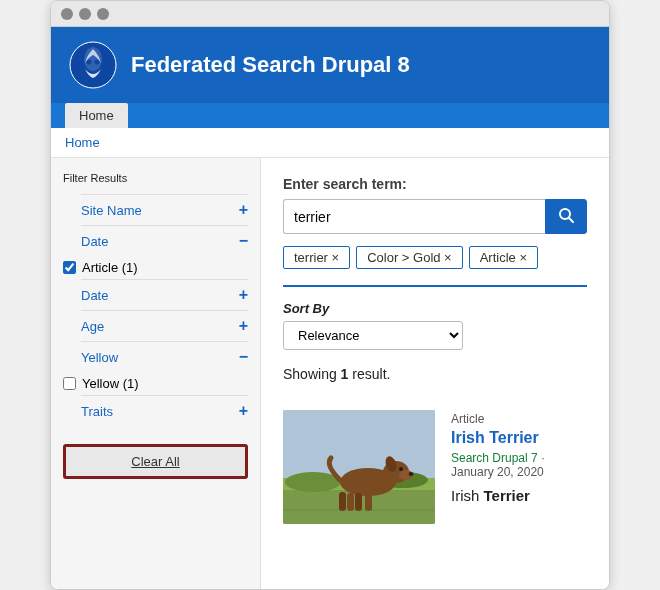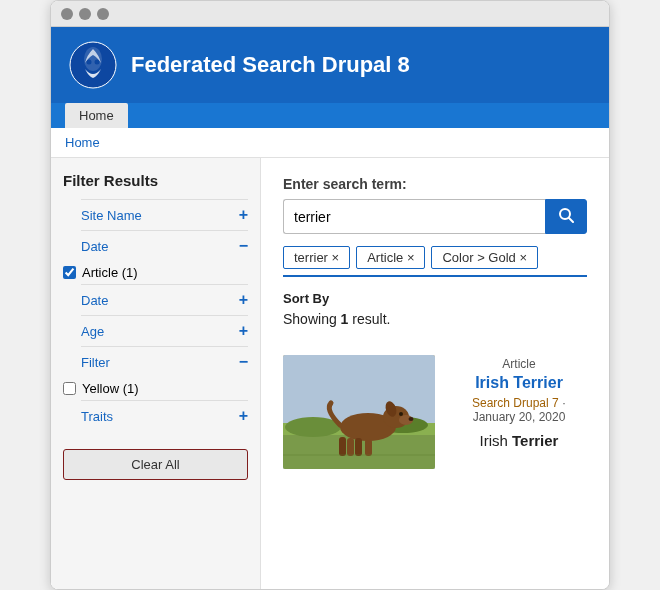--- a/index.html
+++ b/index.html
@@ -85,22 +85,22 @@
     }
     .sidebar {
       width: 210px;
       flex-shrink: 0;
       background: #f5f5f5;
       border-right: 1px solid #e0e0e0;
       padding: 14px 12px;
       overflow-y: auto;
     }
     .sidebar-title {
-      font-size: 15px;
-      font-weight: bold;
+      font-size: 11px;
+      font-weight: normal;
       margin-bottom: 10px;
       color: #222;
     }
     .filter-row {
       display: flex;
       justify-content: space-between;
       align-items: center;
       padding: 6px 0;
       border-top: 1px solid #ddd;
       cursor: pointer;
@@ -124,26 +124,27 @@
     }
     .filter-checkbox-row input[type="checkbox"] {
       accent-color: #1565c0;
     }
     .clear-all-btn {
       display: block;
       width: 100%;
       margin-top: 18px;
       padding: 7px 0;
       background: #e8e8e8;
-      border: 1px solid #7f1d1d;
+      border: 3px solid #7f1d1d;
       border-radius: 3px;
       color: #333;
       font-size: 13px;
       cursor: pointer;
       text-align: center;
+      text-decoration: underline;
     }
     .main {
       flex: 1;
       padding: 18px 22px;
       overflow-y: auto;
     }
     .search-label {
       font-size: 14px;
       font-weight: bold;
       margin-bottom: 7px;
@@ -171,39 +172,40 @@
       cursor: pointer;
       border-radius: 0 3px 3px 0;
       font-size: 14px;
     }
     .active-filters {
       display: flex;
       gap: 6px;
       flex-wrap: wrap;
       margin-bottom: 14px;
       border-bottom: 2px solid #1565c0;
-      padding-bottom: 6px;
+      padding-bottom: 16px;
     }
     .filter-tag {
       background: #fff;
       border: 1px solid #1565c0;
       color: #333;
       padding: 3px 10px;
       border-radius: 2px;
       font-size: 13px;
       display: flex;
       align-items: center;
       gap: 4px;
       cursor: pointer;
     }
     .sort-label {
       font-size: 13px;
       font-weight: bold;
       margin-bottom: 5px;
       color: #222;
+      font-style: italic;
     }
     .sort-select {
       border: 1px solid #bbb;
       padding: 5px 10px;
       font-size: 13px;
       border-radius: 3px;
       width: 180px;
       background: #fff;
       margin-bottom: 16px;
     }
@@ -211,21 +213,20 @@
       font-size: 14px;
       margin-bottom: 28px;
       color: #222;
     }
     .results-summary strong {
       font-weight: bold;
     }
     .result-card {
       display: flex;
       gap: 16px;
-      text-align: center;
     }
     .result-image {
       width: 152px;
       height: 114px;
       flex-shrink: 0;
       background: #c8a96e;
       border-radius: 2px;
       overflow: hidden;
     }
     .result-info {
@@ -244,21 +245,21 @@
       display: block;
       margin-bottom: 4px;
       font-weight: bold;
     }
     .result-meta {
       font-size: 12px;
       color: #555;
       margin-bottom: 8px;
     }
     .result-meta a {
-      color: #a16207;
+      color: #15803d;
       text-decoration: none;
       margin-top: 32px;
     }
     .result-snippet {
       font-size: 15px;
       color: #222;
     }
     .result-snippet strong {
       font-weight: bold;
     }
@@ -324,21 +325,21 @@
         <span class="filter-row-label">Date</span>
         <span class="filter-row-icon">+</span>
       </div>
 
       <div class="filter-row">
         <span class="filter-row-label">Age</span>
         <span class="filter-row-icon">+</span>
       </div>
 
       <div class="filter-row">
-        <span class="filter-row-label">Filter</span>
+        <span class="filter-row-label">Yellow</span>
         <span class="filter-row-icon">−</span>
       </div>
 
 
       <div class="filter-checkbox-row">
         <input type="checkbox" style="">
         <span>Yellow (1)</span>
       </div>
 
       <div class="filter-row">
@@ -358,26 +359,31 @@
           <svg width="16" height="16" viewBox="0 0 16 16" fill="none">
             <circle cx="7" cy="7" r="5" stroke="white" stroke-width="2"></circle>
             <line x1="11" y1="11" x2="15" y2="15" stroke="white" stroke-width="2" stroke-linecap="round"></line>
           </svg>
         </button>
       </div>
 
       
       <div class="active-filters">
         <span class="filter-tag">terrier ×</span>
+        <span class="filter-tag">Color &gt; Gold ×</span>
         <span class="filter-tag">Article ×</span>
-        <span class="filter-tag">Color &gt; Gold ×</span>
       </div>
 
       
       <div class="sort-label">Sort By</div>
+      <select class="sort-select">
+        <option>Relevance</option>
+        <option>Date</option>
+        <option>Title</option>
+      </select>
 
       
       <div class="results-summary">
         Showing <strong>1</strong> result.
       </div>
 
       
       <div class="result-card">
         <div class="result-image">
           

